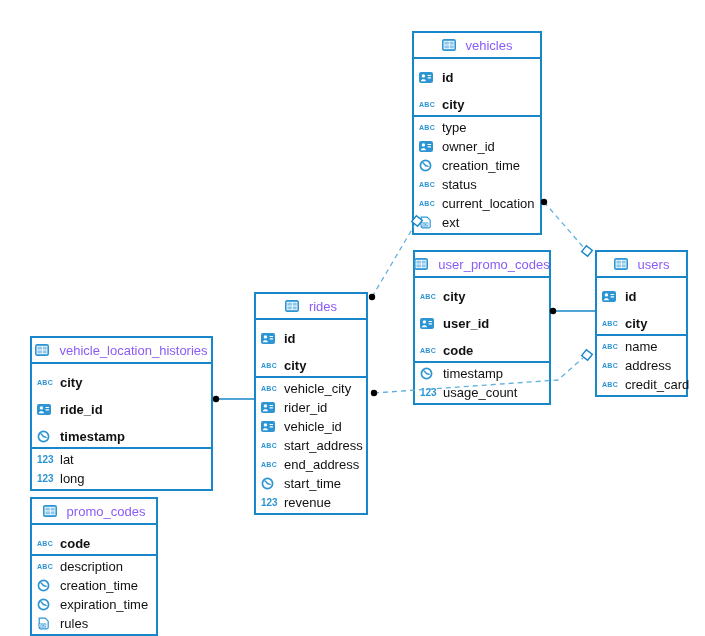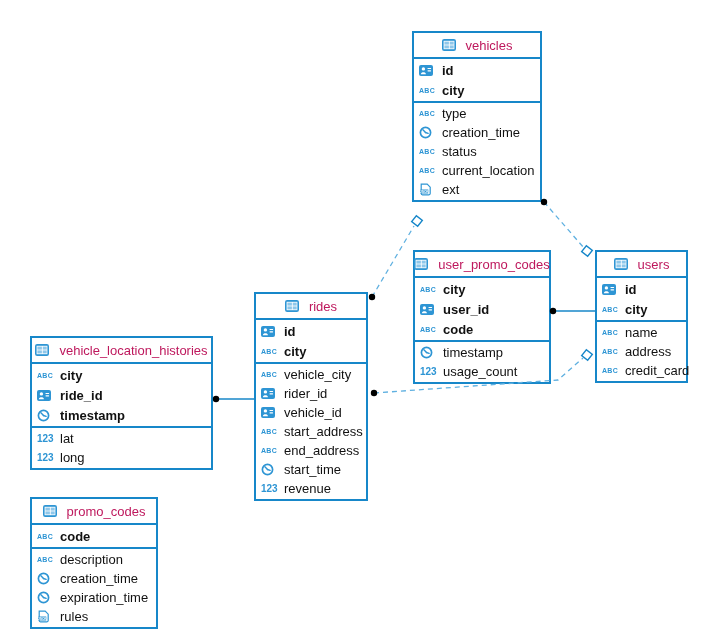--- a/index.html
+++ b/index.html
@@ -19,37 +19,37 @@
     z-index: 2;
   }
   .card-header {
     height: 24px;
     display: flex;
     align-items: center;
     justify-content: center;
     gap: 5px;
     border-bottom: 2px solid var(--accent);
     font-size: 13px;
-    color: #be185d;
+    color: #8b5cf6;
     white-space: nowrap;
     cursor: default;
   }
   .section { padding: 1px 0; }
   .section.pk { border-bottom: 2px solid var(--accent); }
   .field-row {
     height: 19px;
     display: flex;
     align-items: center;
     gap: 4px;
     padding: 0 5px;
     font-size: 13px;
     color: #111111;
     white-space: nowrap;
   }
-  .section.pk .field-row { height: 20px; font-weight: 700; }
+  .section.pk .field-row { height: 20px; font-weight: 700; margin-top: 7px; }
   .icon-box {
     width: 19px;
     flex: 0 0 19px;
     display: flex;
     align-items: center;
     justify-content: flex-start;
   }
   .abc-label {
     font-size: 7px;
     font-weight: 800;
@@ -138,20 +138,32 @@
       </div>
     <div class="section flds">
         <div class="field-row">
           <span class="icon-box">
             <span class="abc-label">ABC</span>
           </span>
           <span>type</span>
         </div>
         <div class="field-row">
           <span class="icon-box">
+            <svg width="14" height="11" viewBox="0 0 14 11">
+              <rect x="0" y="0" width="14" height="11" rx="2" fill="#2e95d4"></rect>
+              <circle cx="4.4" cy="3.9" r="1.7" fill="#ffffff"></circle>
+              <path d="M1.9 9.3 C1.9 6.7 6.9 6.7 6.9 9.3 Z" fill="#ffffff"></path>
+              <rect x="8.5" y="2.9" width="3.6" height="1.2" rx="0.4" fill="#ffffff"></rect>
+              <rect x="8.5" y="5.3" width="3.6" height="1.2" rx="0.4" fill="#ffffff"></rect>
+            </svg>
+          </span>
+          <span>owner_id</span>
+        </div>
+        <div class="field-row">
+          <span class="icon-box">
             <svg width="13" height="13" viewBox="0 0 13 13">
               <circle cx="6.5" cy="6.5" r="5.1" fill="none" stroke="#2e95d4" stroke-width="1.7"></circle>
               <path d="M6.5 6.5 L3.9 3.7" stroke="#2e95d4" stroke-width="1.4" stroke-linecap="round"></path>
               <path d="M6.5 6.5 L9.1 7.4" stroke="#2e95d4" stroke-width="1.4" stroke-linecap="round"></path>
             </svg>
           </span>
           <span>creation_time</span>
         </div>
         <div class="field-row">
           <span class="icon-box">

